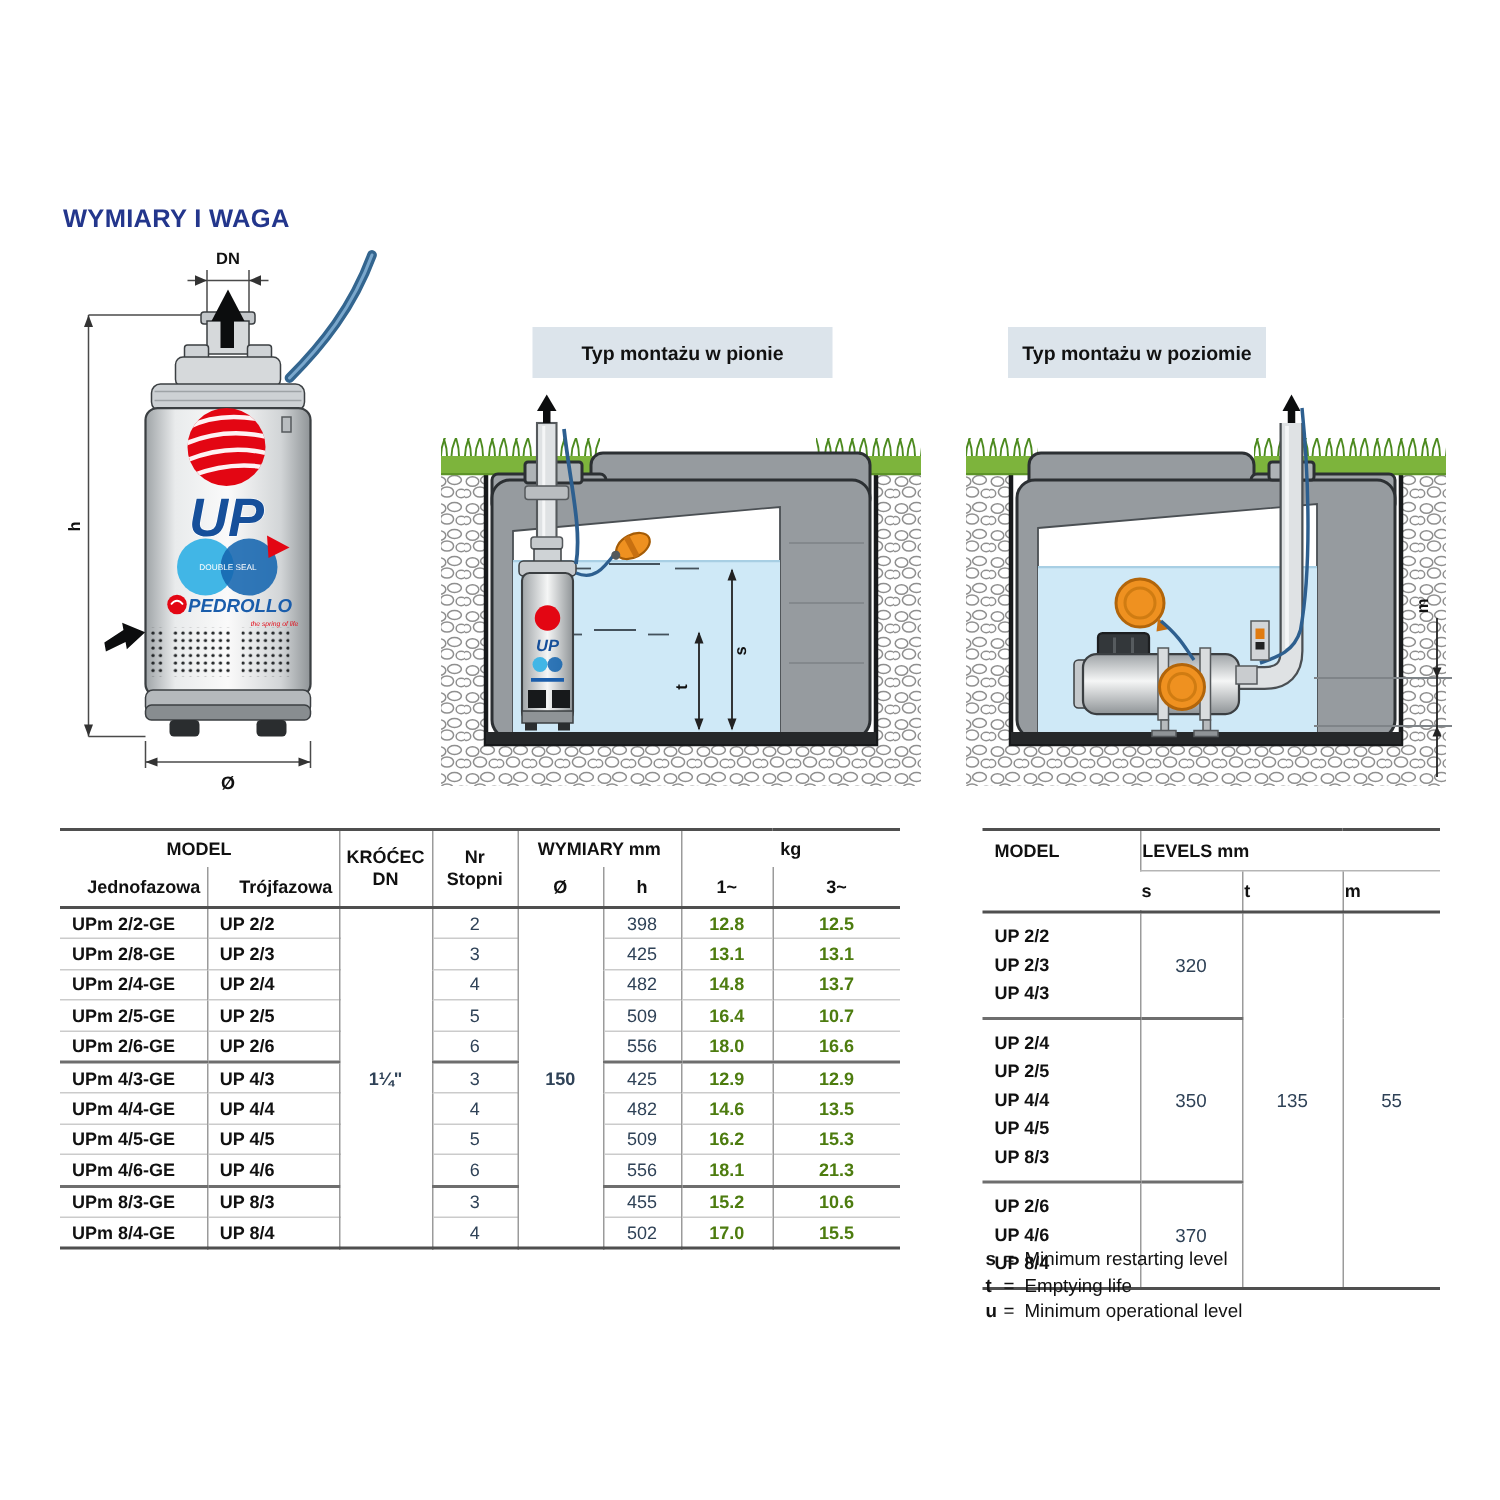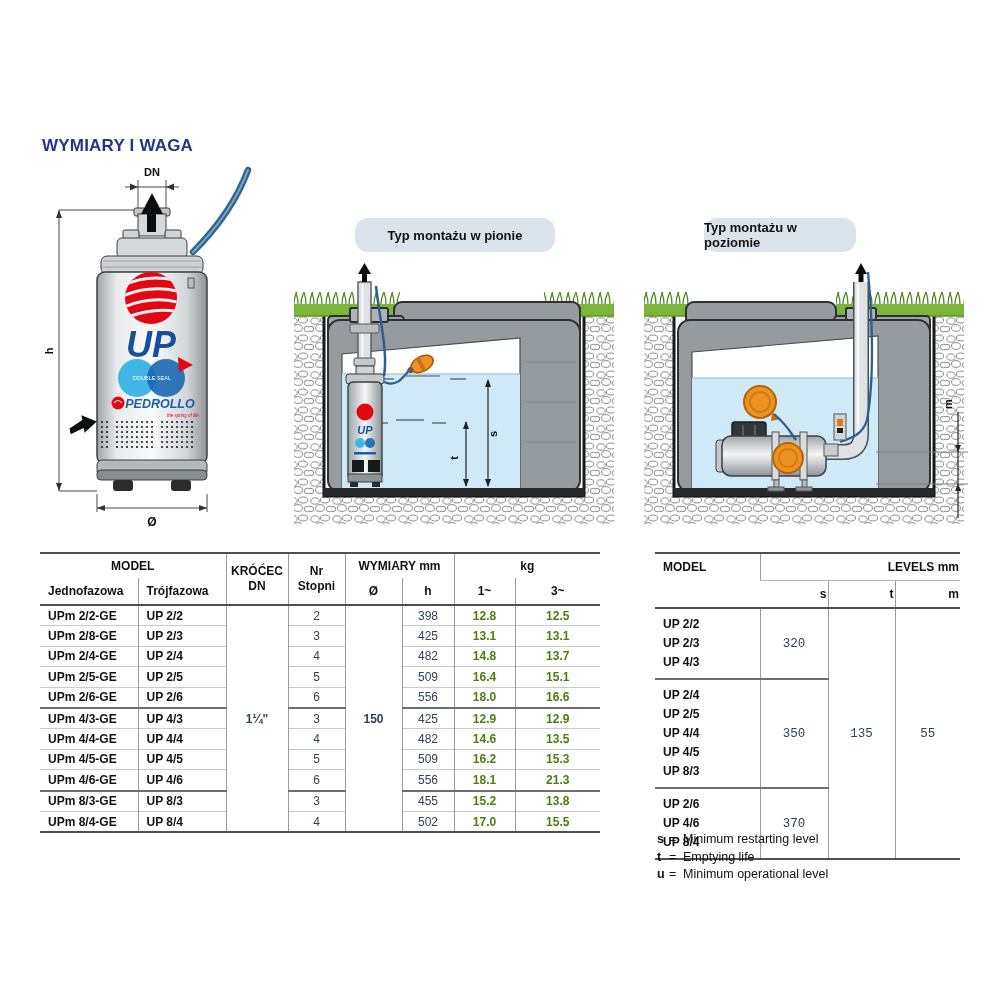--- a/index.html
+++ b/index.html
@@ -1,60 +1,60 @@
 <!DOCTYPE html>
 <html><head>
 <meta charset="utf-8">
 <style>
   html,body{margin:0;padding:0;}
   body{width:1000px;height:1000px;position:relative;background:#ffffff;
        font-family:"Liberation Sans",sans-serif;color:#111;overflow:hidden;}
   .title{position:absolute;left:42px;top:136px;font-size:17px;font-weight:bold;
          color:#23368c;letter-spacing:.2px;}
   .diagram-label{position:absolute;background:#dce4eb;display:flex;align-items:center;
-         justify-content:center;font-weight:bold;font-size:13px;color:#111;border-radius:13px;}
+         justify-content:center;font-weight:bold;font-size:13px;color:#111;}
   #vlabel{left:355px;top:218px;width:200px;height:34px;}
-  #hlabel{left:704px;top:218px;width:152px;height:34px;}
+  #hlabel{left:672px;top:218px;width:172px;height:34px;}
   #pump-svg{position:absolute;left:45px;top:160px;}
   #vdiag{position:absolute;left:288px;top:262px;}
   #hdiag{position:absolute;left:638px;top:262px;}
 
   
   #main-table{position:absolute;left:40px;top:552px;border-collapse:collapse;
       table-layout:fixed;font-size:12px;border-top:2px solid #4f4f4f;border-bottom:2px solid #4f4f4f;}
   #main-table thead{border-bottom:2px solid #4f4f4f;}
   #main-table th,#main-table td{border-left:1px solid #9b9b9b;padding:0 4px;}
   #main-table tr > *:first-child{border-left:none;}
   #main-table th{font-weight:bold;text-align:center;}
   #main-table thead tr:first-child th{height:24px;}
   #main-table thead tr:last-child th{height:26px;}
-  #main-table .th-left{text-align:left;padding-left:8px;}
+  #main-table .th-left{text-align:right;padding-left:8px;}
   #main-table .two-line{line-height:1.25;}
   #main-table tbody td{height:19.4px;border-top:1px solid #cbcbcb;text-align:center;}
   #main-table tbody tr:first-child td{border-top:none;}
   #main-table tbody tr.group-start td{border-top:2px solid #6e6e6e;margin-left:32px;}
   #main-table td.model-cell{text-align:left;padding-left:8px;font-weight:bold;color:#111;}
   #main-table td.num-cell{color:#2f4257;}
   #main-table td.merged-cell{color:#2f4257;font-weight:bold;}
   #main-table td.kg-cell{font-weight:bold;color:#4d7c0f;}
 
   
   #levels-table{position:absolute;left:655px;top:552px;border-collapse:collapse;
       table-layout:fixed;font-size:12px;border-top:2px solid #4f4f4f;border-bottom:2px solid #4f4f4f;}
   #levels-table thead{border-bottom:2px solid #4f4f4f;}
   #levels-table th,#levels-table td{border-left:1px solid #9b9b9b;}
   #levels-table tr > *:first-child{border-left:none;}
-  #levels-table th{font-weight:bold;text-align:right;height:24px;}
+  #levels-table th{font-weight:bold;text-align:left;height:24px;}
   #levels-table th.model-h{text-align:left;vertical-align:top;padding:6px 0 0 8px;}
   #levels-table th.levels-h{border-bottom:1px solid #b5b5b5;}
   #levels-table tbody td{border-top:2px solid #6e6e6e;vertical-align:middle;}
   #levels-table tbody tr:first-child td{border-top:none;}
   #levels-table td.models-cell{padding:6px 0 6px 8px;font-weight:bold;}
   #levels-table td.models-cell div{line-height:19px;}
-  #levels-table td.val-cell{text-align:center;color:#2f4257;font-size:12.5px;font-family:Liberation Mono, monospace;}
+  #levels-table td.val-cell{text-align:center;color:#2f4257;font-size:12.5px;}
 
   
   #legend{position:absolute;left:657px;top:831px;font-size:12.5px;}
   .legend-line{display:flex;line-height:17.5px;}
   .legend-sym{font-weight:bold;width:12px;}
   .legend-eq{width:14px;text-align:left;}
   svg text{font-family:"Liberation Sans",sans-serif;}
 </style>
 </head>
 <body>
@@ -445,21 +445,21 @@
         <td class="num-cell">482</td>
         <td class="kg-cell">14.8</td>
         <td class="kg-cell">13.7</td>
       </tr>
       <tr>
         <td class="model-cell">UPm 2/5-GE</td>
         <td class="model-cell">UP 2/5</td>
         <td class="num-cell">5</td>
         <td class="num-cell">509</td>
         <td class="kg-cell">16.4</td>
-        <td class="kg-cell">15.1</td>
+        <td class="kg-cell">10.7</td>
       </tr>
       <tr>
         <td class="model-cell">UPm 2/6-GE</td>
         <td class="model-cell">UP 2/6</td>
         <td class="num-cell">6</td>
         <td class="num-cell">556</td>
         <td class="kg-cell">18.0</td>
         <td class="kg-cell">16.6</td>
       </tr>
       <tr class="group-start">
@@ -493,21 +493,21 @@
         <td class="num-cell">556</td>
         <td class="kg-cell">18.1</td>
         <td class="kg-cell">21.3</td>
       </tr>
       <tr class="group-start">
         <td class="model-cell">UPm 8/3-GE</td>
         <td class="model-cell">UP 8/3</td>
         <td class="num-cell">3</td>
         <td class="num-cell">455</td>
         <td class="kg-cell">15.2</td>
-        <td class="kg-cell">13.8</td>
+        <td class="kg-cell">10.6</td>
       </tr>
       <tr>
         <td class="model-cell">UPm 8/4-GE</td>
         <td class="model-cell">UP 8/4</td>
         <td class="num-cell">4</td>
         <td class="num-cell">502</td>
         <td class="kg-cell">17.0</td>
         <td class="kg-cell">15.5</td>
       </tr>
     </tbody>

